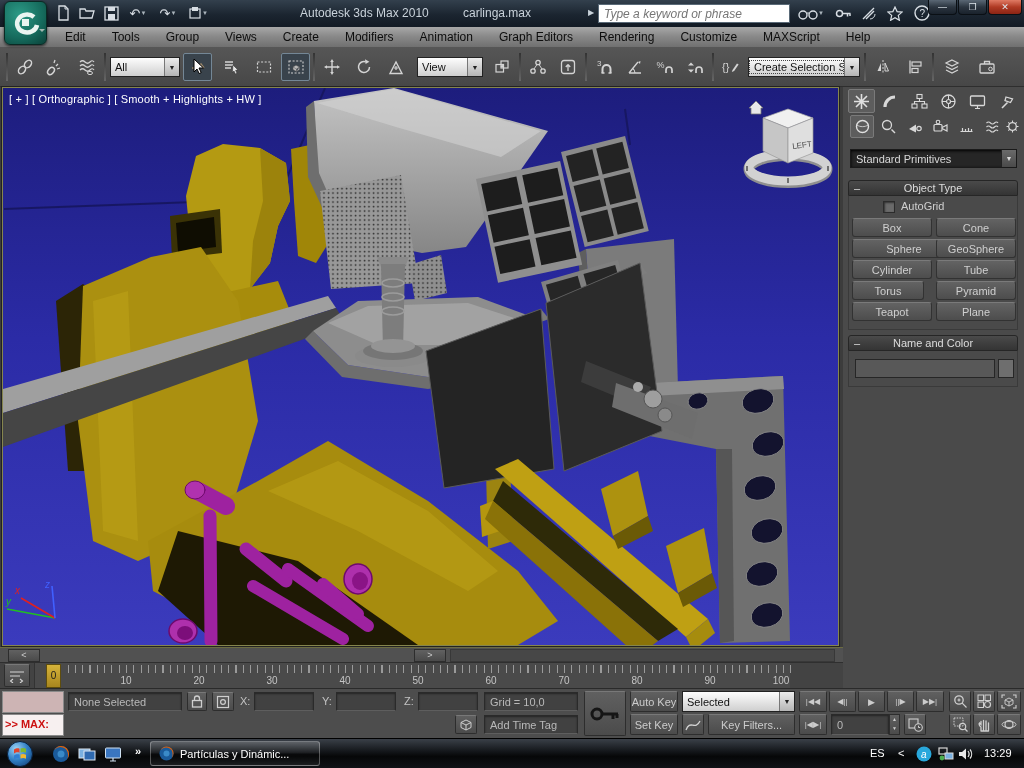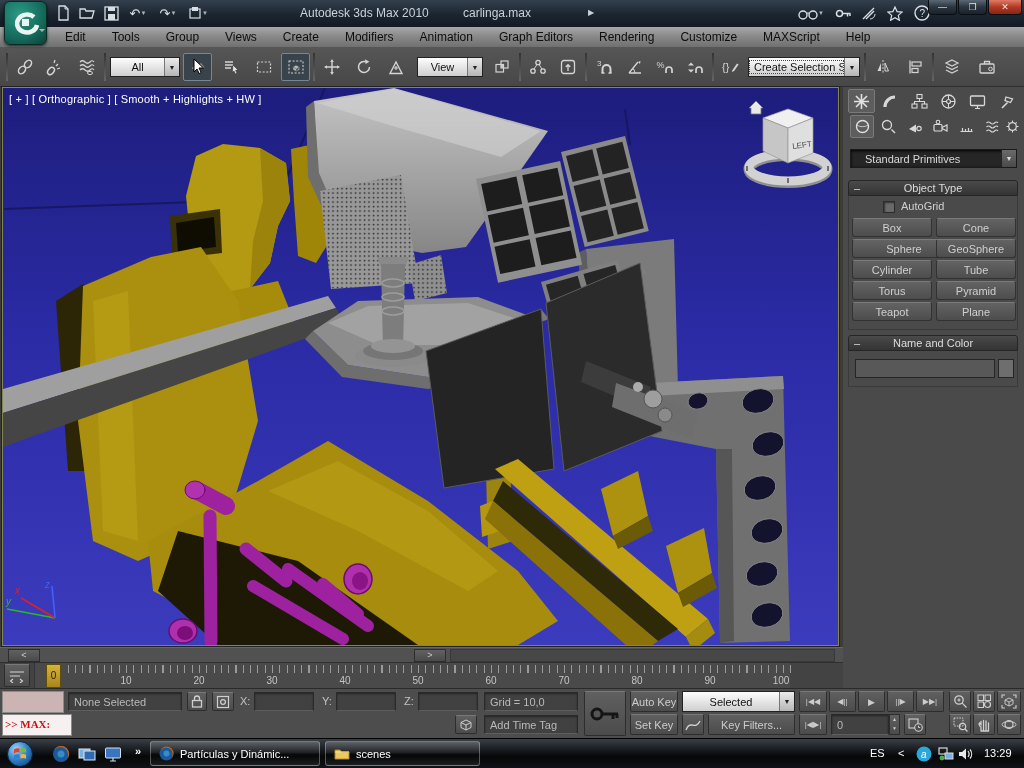--- a/index.html
+++ b/index.html
@@ -27,21 +27,21 @@
   #app-logo { left:4px; top:1px; width:43px; height:44px; border-radius:6px;
     background:radial-gradient(circle at 35% 30%, #2c9a86, #156a5c 60%, #0b4038);
     border:1px solid #0a2a24; box-shadow:0 1px 3px rgba(0,0,0,.7); z-index:50; }
   
   #toolbar { left:0; top:47px; width:1024px; height:40px; background:linear-gradient(#565656,#474747); border-bottom:1px solid #2e2e2e; }
   .tbtn { top:6px; width:29px; height:28px; display:flex; align-items:center; justify-content:center; border-radius:2px; }
   .tbtn.active { background:#39434c; border:1px solid #748796; }
   .tsep { top:6px; width:2px; height:28px; background:linear-gradient(#333,#666); }
   .combo-light { height:20px; top:10px; background:linear-gradient(#fdfdfd,#cfcfcf); border:1px solid #222;
     display:flex; align-items:center; font-size:11px; color:#111; }
-  .combo-light .cval { flex:1; padding:0 4px; overflow:hidden; white-space:nowrap;text-align:center; }
+  .combo-light .cval { flex:1; padding:0 4px; overflow:hidden; white-space:nowrap; }
   .combo-arrow { width:15px; height:100%; background:linear-gradient(#ececec,#b5b5b5); border-left:1px solid #777;
     display:flex; align-items:center; justify-content:center; font-size:7px; color:#222; }
   
   #viewport { left:2px; top:87px; width:837px; height:559px; background:#2d2da8; border:1px solid #85854e; outline:1px solid #222; }
   #viewport-label { left:6px; top:5px; font-size:11px; color:#ffffff; letter-spacing:.2px; }
   
   #command-panel { left:843px; top:87px; width:181px; height:601px; background:#4a4a4a; }
   .ptab { top:2px; width:27px; height:24px; display:flex; align-items:center; justify-content:center; border-radius:2px; }
   .ptab.active { background:#5d5d5d; border:1px solid #7a7a7a; }
   .psub { top:28px; width:24px; height:23px; display:flex; align-items:center; justify-content:center; border-radius:2px; }
@@ -109,20 +109,21 @@
   <div class="abs qat-btn" style="left:184px;width:28px">
     <svg width="14" height="14">
         <rect x="2" y="3" width="10" height="9" fill="none" stroke="#d8dee4" stroke-width="1.2"></rect>
         <rect x="4" y="1" width="6" height="4" fill="#d8dee4"></rect>
       </svg>
       <span style="color:#aab4bc;font-size:6px">▼</span>
     </div>
   <div class="abs title-text" style="left:300px">Autodesk 3ds Max 2010</div>
   <div class="abs title-text" style="left:463px">carlinga.max</div>
   <div class="abs" style="left:588px;top:8px;color:#c9d2da;font-size:8px">▶</div>
+  <input id="search-input" class="abs" placeholder="Type a keyword or phrase" style="">
   <div class="abs ic-btn" style="left:796px;width:30px">
     <svg width="20" height="14">
         <circle cx="5" cy="9" r="4" fill="none" stroke="#d8dee4" stroke-width="1.4"></circle>
         <circle cx="15" cy="9" r="4" fill="none" stroke="#d8dee4" stroke-width="1.4"></circle>
         <path d="M9 7h2" stroke="#d8dee4"></path>
       </svg>
     <span style="color:#aab4bc;font-size:6px">▼</span>
     </div>
   <div class="abs ic-btn" style="left:832px;width:22px">
     <svg width="17" height="13">
@@ -597,38 +598,38 @@
       </svg>
     </div>
   <div class="abs psub" style="left:157px">
     <svg width="15" height="15">
         <circle cx="7.5" cy="7.5" r="3.8" fill="none" stroke="#d8d8d8" stroke-width="1.3"></circle>
         <path d="M7.5 1.5v2.2M7.5 11.3v2.2M1.5 7.5h2.2M11.3 7.5h2.2M3.3 3.3l1.5 1.5M10.2 10.2l1.5 1.5M3.3 11.7l1.5-1.5M10.2 4.8l1.5-1.5" stroke="#d8d8d8" stroke-width="1.1"></path>
       </svg>
     </div>
 
   <div class="abs combo-dark" style="left:7px;top:62px;width:167px;height:19px">
-    <span style="flex:1;padding:0 14px">Standard Primitives</span>
+    <span style="flex:1;padding:0 5px">Standard Primitives</span>
     <span class="combo-arrow" style="background:linear-gradient(#6a6a6a,#4a4a4a);border-left:1px solid #222;color:#ddd">▼</span>
   </div>
 
   <div class="abs rollout-h" style="left:5px;top:93px;width:170px">
     <span class="minus">–</span>
     <span>Object Type</span>
   </div>
   <div class="abs" style="left:5px;top:109px;width:170px;height:134px;border:1px solid #3a3a3a;border-top:none"></div>
   <div class="abs checkbox" style="left:40px;top:114px"></div>
   <div class="abs slabel" style="left:58px;top:113px;color:#cfcfcf">AutoGrid</div>
   <div class="abs pbtn" style="left:9px;top:131px;width:80px">Box</div>
   <div class="abs pbtn" style="left:93px;top:131px;width:80px">Cone</div>
   <div class="abs pbtn" style="left:9px;top:152px;width:104px">Sphere</div>
   <div class="abs pbtn" style="left:93px;top:152px;width:80px">GeoSphere</div>
   <div class="abs pbtn" style="left:9px;top:173px;width:80px">Cylinder</div>
   <div class="abs pbtn" style="left:93px;top:173px;width:80px">Tube</div>
-  <div class="abs pbtn" style="left:9px;top:194px;width:80px">Torus</div>
+  <div class="abs pbtn" style="left:9px;top:194px;width:72px">Torus</div>
   <div class="abs pbtn" style="left:93px;top:194px;width:80px">Pyramid</div>
   <div class="abs pbtn" style="left:9px;top:215px;width:80px">Teapot</div>
   <div class="abs pbtn" style="left:93px;top:215px;width:80px">Plane</div>
 
   <div class="abs rollout-h" style="left:5px;top:248px;width:170px">
     <span class="minus">–</span>
     <span>Name and Color</span>
   </div>
   <div class="abs" style="left:5px;top:264px;width:170px;height:36px;border:1px solid #3a3a3a;border-top:none"></div>
   <input class="abs" style="left: 12px; top: 272px; width: 140px; height: 19px; background: rgb(88, 88, 88); border: 1px solid rgb(38, 38, 38); color: rgb(221, 221, 221); font-size: 11px; padding: 0px 4px;" value="">
@@ -658,21 +659,21 @@
   <span class="abs ruler-num" style="left:409px">50</span>
   <span class="abs ruler-num" style="left:482px">60</span>
   <span class="abs ruler-num" style="left:555px">70</span>
   <span class="abs ruler-num" style="left:628px">80</span>
   <span class="abs ruler-num" style="left:701px">90</span>
   <span class="abs ruler-num" style="left:772px">100</span>
 </div>
 
 <div id="statusbar" class="abs">
   <div class="abs" style="left:2px;top:2px;width:62px;height:22px;background:#cdb4b4;border:1px solid #8a8a8a"></div>
-  <div class="abs" style="left:2px;top:25px;width:70px;height:22px;background:#f7f0f0;border:1px solid #8a8a8a;font-family:Liberation Serif, serif;font-size:11px;font-weight:bold;color:#cc1111;padding:3px 2px">&gt;&gt; MAX:</div>
+  <div class="abs" style="left:2px;top:25px;width:62px;height:22px;background:#f7f0f0;border:1px solid #8a8a8a;font-family:Liberation Sans, sans-serif;font-size:11px;font-weight:bold;color:#cc1111;padding:3px 2px">&gt;&gt; MAX:</div>
   <div class="abs sunken" style="left:68px;top:3px;width:114px;height:19px">None Selected</div>
   <div class="abs sbtn" style="left:187px;top:3px;width:20px;height:19px">
     <svg width="12" height="13">
         <rect x="1.5" y="5.5" width="9" height="6.5" fill="none" stroke="#cfcfcf" stroke-width="1.3"></rect>
         <path d="M3.5 5.5v-2a2.5 2.5 0 0 1 5 0v2" fill="none" stroke="#cfcfcf" stroke-width="1.3"></path>
       </svg>
     </div>
   <div class="abs sbtn" style="left:212px;top:3px;width:22px;height:19px">
     <svg width="14" height="14">
         <rect x="1.5" y="1.5" width="11" height="11" fill="none" stroke="#cfcfcf" stroke-width="1.2"></rect>
@@ -805,27 +806,20 @@
     </div>
   <div class="abs tray" style="left:135px;top:6px;font-weight:bold">»</div>
   <div class="abs task" style="left:150px;width:170px">
     <svg width="15" height="15">
         <circle cx="7.5" cy="7.5" r="7" fill="#1a5a9a"></circle>
         <path d="M7.5 0.5a7 7 0 0 1 7 7 7 7 0 0 1-1.8 4.7A6.2 6.2 0 0 0 13.6 8 6.6 6.6 0 0 0 1.8 4 7 7 0 0 1 7.5.5z" fill="#e66000"></path>
         <circle cx="7.5" cy="7.5" r="3" fill="#3a8ac8"></circle>
       </svg>
     <span>Partículas y Dinámic...</span>
     </div>
-  <div class="abs task" style="left:325px;width:155px">
-    <svg width="16" height="14">
-        <path d="M1 12V3h5l1.5 2H15v7z" fill="#ecc95e" stroke="#a8862a"></path>
-        <path d="M1 5h14" stroke="#f7e39a"></path>
-      </svg>
-    <span>scenes</span>
-    </div>
   <span class="abs tray" style="left:870px;top:8px">ES</span>
   <span class="abs tray" style="left:898px;top:8px">&lt;</span>
   <div class="abs" style="left:916px;top:7px">
     <svg width="16" height="16">
         <circle cx="8" cy="8" r="7.5" fill="#29a8dc"></circle>
         <text x="5" y="11.5" font-size="10" fill="#fff" font-family="Liberation Sans" font-style="italic">a</text>
       </svg>
     </div>
   <div class="abs" style="left:938px;top:8px">
     <svg width="16" height="14">

